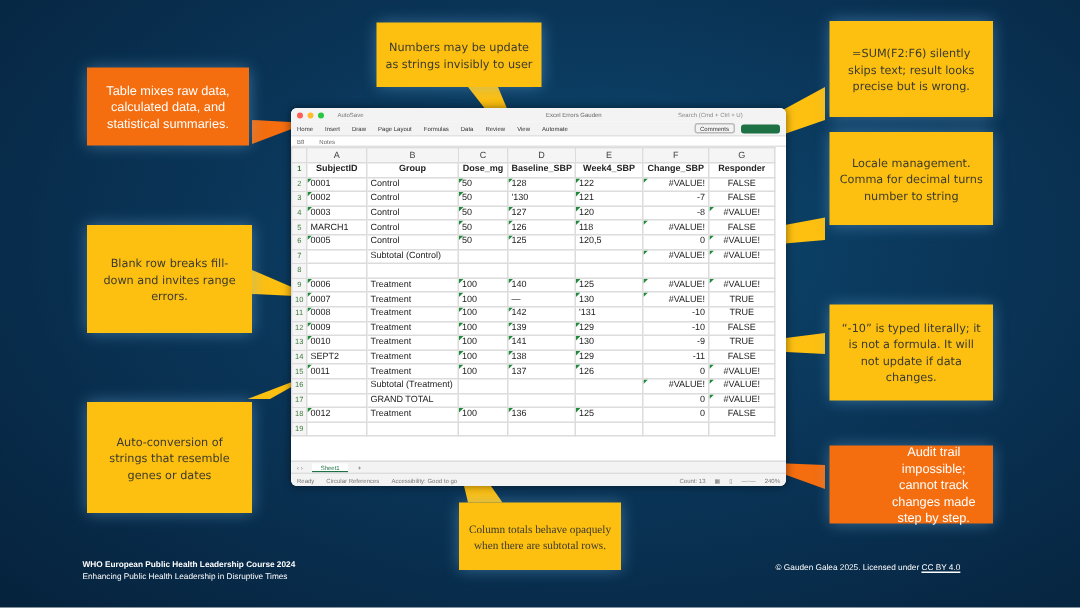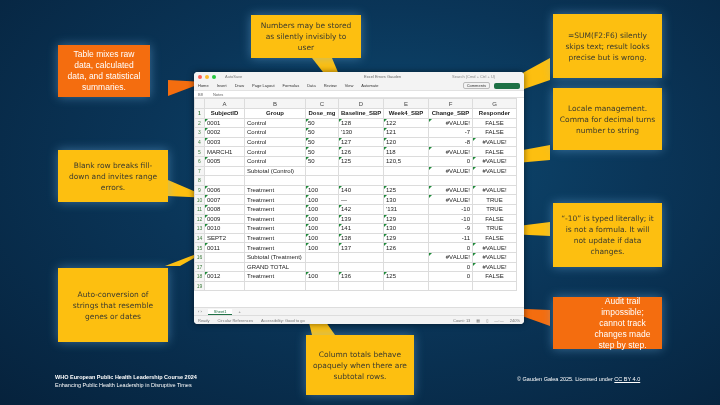--- a/index.html
+++ b/index.html
@@ -329,28 +329,28 @@
     <span class="right">
       <span>Count: 13</span>
       <span>▦</span>
       <span>▯</span>
       <span>—◦—</span>
       <span>240%</span>
     </span>
   </div>
 </div>
 
-<div class="callout orange" style="left:58px;top:45px;width:92px;height:52px;">Table mixes raw data, calculated data, and statistical summaries.</div>
-<div class="callout yellow" style="left:251px;top:15px;width:110px;height:43px;">Numbers may be stored as silently invisibly to user</div>
+<div class="callout orange" style="left:58px;top:45px;width:108px;height:52px;">Table mixes raw data, calculated data, and statistical summaries.</div>
+<div class="callout yellow" style="left:251px;top:15px;width:110px;height:43px;">Numbers may be update as strings invisibly to user</div>
 <div class="callout yellow" style="left:553px;top:14px;width:109px;height:64px;">=SUM(F2:F6) silently skips text; result looks precise but is wrong.</div>
 <div class="callout yellow" style="left:553px;top:88px;width:109px;height:62px;">Locale management. Comma for decimal turns number to string</div>
-<div class="callout yellow" style="left:58px;top:150px;width:110px;height:52px;">Blank row breaks fill-down and invites range errors.</div>
+<div class="callout yellow" style="left:58px;top:150px;width:110px;height:72px;">Blank row breaks fill-down and invites range errors.</div>
 <div class="callout yellow" style="left:553px;top:203px;width:109px;height:64px;">“-10” is typed literally; it is not a formula. It will not update if data changes.</div>
 <div class="callout yellow" style="left:58px;top:268px;width:110px;height:74px;">Auto-conversion of strings that resemble genes or dates</div>
-<div class="callout yellow" style="left:306px;top:335px;width:108px;height:60px;">Column totals behave opaquely when there are subtotal rows.</div>
+<div class="callout yellow" style="left:306px;top:335px;width:108px;height:45px;font-family:Liberation Serif, serif;">Column totals behave opaquely when there are subtotal rows.</div>
 <div class="callout orange" style="left:553px;top:297px;width:109px;height:52px;padding-left:36px;">Audit trail impossible; cannot track changes made step by step.</div>
 
 <div class="footer-left">
   <div class="l1">WHO European Public Health Leadership Course 2024</div>
   <div>Enhancing Public Health Leadership in Disruptive Times</div>
 </div>
 <div class="footer-right">
   <span>© Gauden Galea 2025. Licensed under </span><a>CC BY 4.0</a>
 </div>
 

